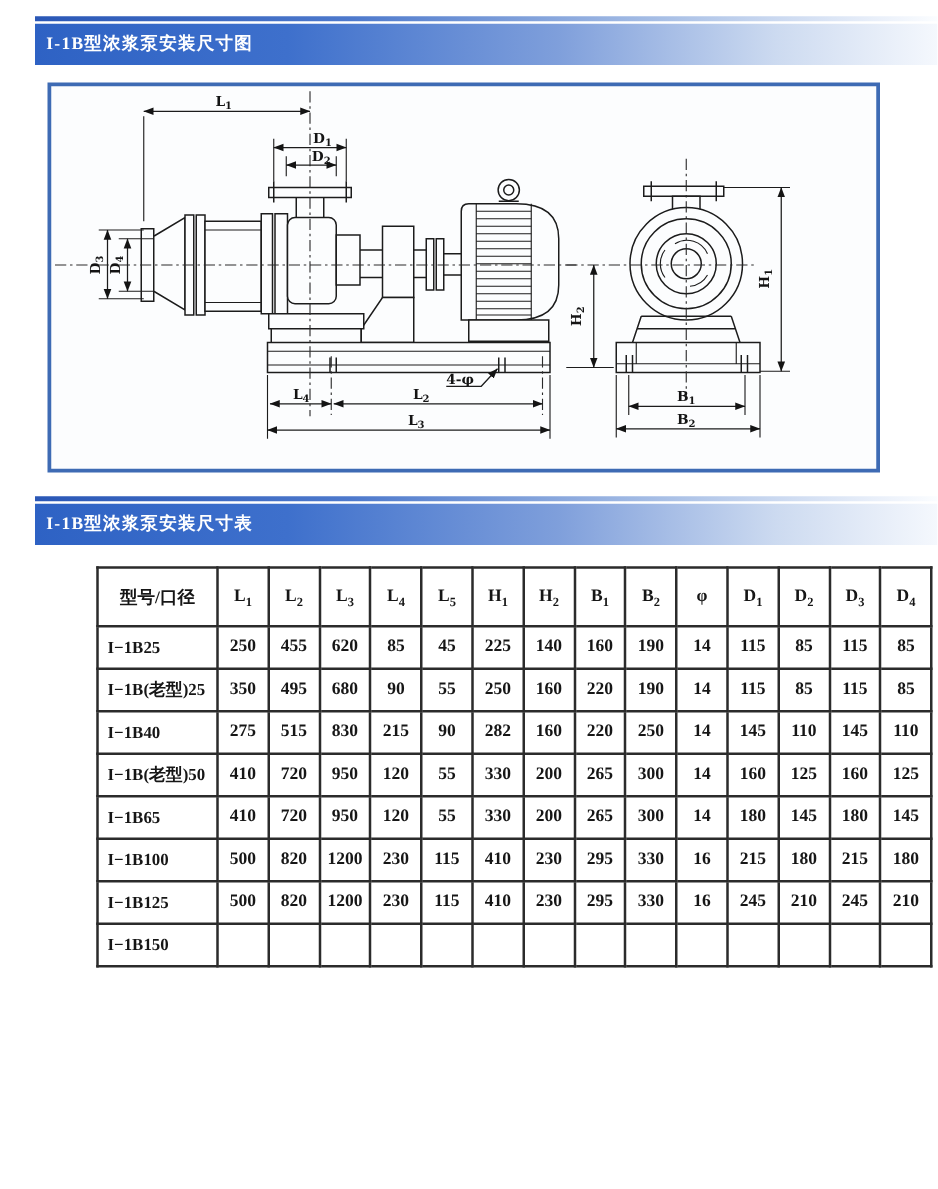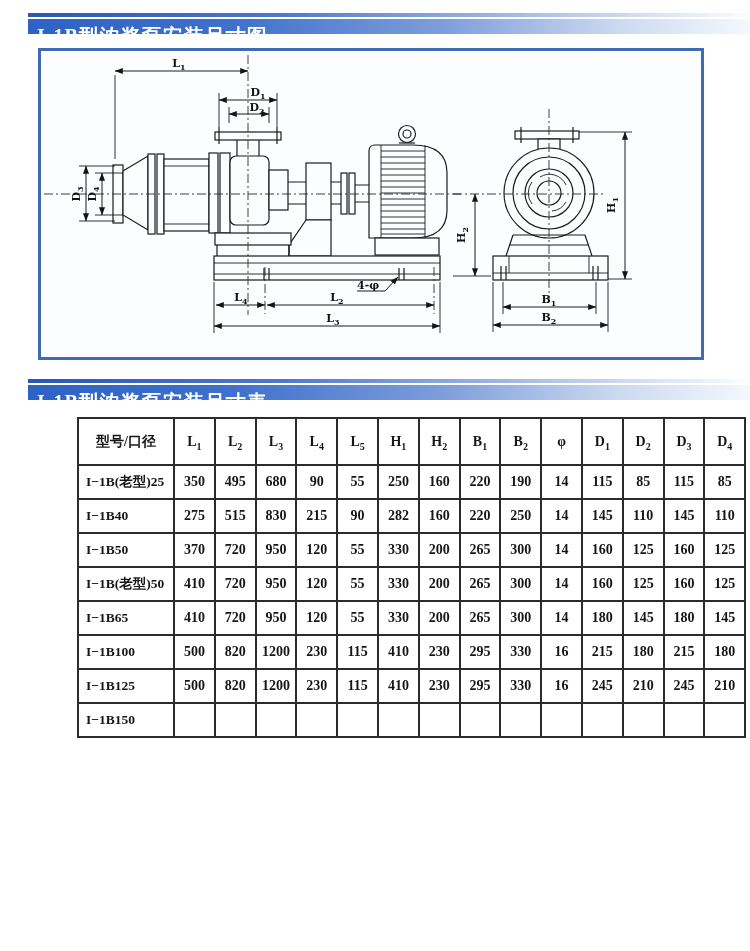--- a/index.html
+++ b/index.html
@@ -6,23 +6,23 @@
   body{
     width:750px;height:951px;background:#ffffff;position:relative;
     font-family:"Liberation Sans",sans-serif;overflow:hidden;
   }
   .banner{margin-left:28px;width:722px;}
   .banner .topline{
     height:4px;
     background:linear-gradient(90deg,#2a57b6 0%,#4d79cc 35%,#a9c0e6 70%,#eef3fb 95%,#fbfdff 100%);
   }
   .banner .bar{
-    margin-top:2px;height:15px;line-height:34px;
+    margin-top:2px;height:33px;line-height:34px;
     background:linear-gradient(90deg,#2e62c4 0%,#3e70cc 28%,#7f9fdb 58%,#ccdaf0 82%,#f5f8fd 100%);
-    color:#ffffff;font-size:20px;font-weight:bold;letter-spacing:1px;
+    color:#ffffff;font-size:14px;font-weight:bold;letter-spacing:1px;
     font-family:"Liberation Serif","DejaVu Serif",serif;
     padding-left:9px;white-space:nowrap;
   }
   #banner-top{padding-top:0;margin-top:13px;}
   #banner-table{margin-top:19px;border-radius:19px;}
   .figure-box{
     margin:14px 0 0 38px;width:666px;height:312px;
     border:3px solid #3e6bb4;box-sizing:border-box;background:#fcfdfe;
   }
   .figure-box svg{display:block;width:100%;height:100%;}
@@ -232,20 +232,37 @@
           <th>B<sub>2</sub></th>
           <th>φ</th>
           <th>D<sub>1</sub></th>
           <th>D<sub>2</sub></th>
           <th>D<sub>3</sub></th>
           <th>D<sub>4</sub></th>
         </tr>
       </thead>
     <tbody id="dims-body">
         <tr>
+          <td class="model-cell">I−1B25</td>
+          <td>250</td>
+          <td>455</td>
+          <td>620</td>
+          <td>85</td>
+          <td>45</td>
+          <td>225</td>
+          <td>140</td>
+          <td>160</td>
+          <td>190</td>
+          <td>14</td>
+          <td>115</td>
+          <td>85</td>
+          <td>115</td>
+          <td>85</td>
+        </tr>
+        <tr>
           <td class="model-cell">I−1B(老型)25</td>
           <td>350</td>
           <td>495</td>
           <td>680</td>
           <td>90</td>
           <td>55</td>
           <td>250</td>
           <td>160</td>
           <td>220</td>
           <td>190</td>
@@ -264,37 +281,20 @@
           <td>90</td>
           <td>282</td>
           <td>160</td>
           <td>220</td>
           <td>250</td>
           <td>14</td>
           <td>145</td>
           <td>110</td>
           <td>145</td>
           <td>110</td>
-        </tr>
-        <tr>
-          <td class="model-cell">I−1B50</td>
-          <td>370</td>
-          <td>720</td>
-          <td>950</td>
-          <td>120</td>
-          <td>55</td>
-          <td>330</td>
-          <td>200</td>
-          <td>265</td>
-          <td>300</td>
-          <td>14</td>
-          <td>160</td>
-          <td>125</td>
-          <td>160</td>
-          <td>125</td>
         </tr>
         <tr>
           <td class="model-cell">I−1B(老型)50</td>
           <td>410</td>
           <td>720</td>
           <td>950</td>
           <td>120</td>
           <td>55</td>
           <td>330</td>
           <td>200</td>

